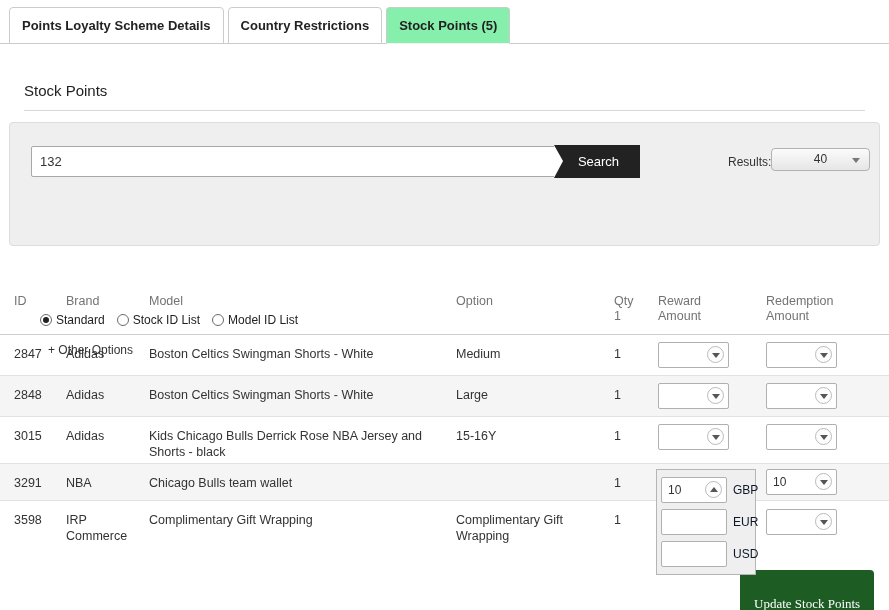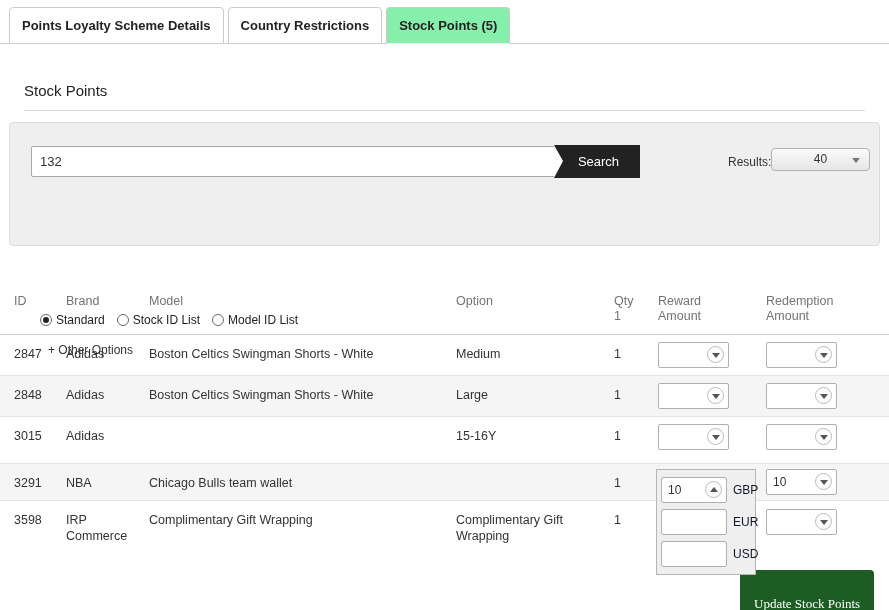--- a/index.html
+++ b/index.html
@@ -315,20 +315,21 @@
         <div class="amt-wrap">
           <input class="amt" type="text" value="" style="">
           <span class="spinner"></span>
         </div>
       </div>
     </div>
 
     <div class="trow" style="height:47px">
       <div class="cell c-id">3015</div>
       <div class="cell c-brand">Adidas</div>
+      <div class="cell c-model">Kids Chicago Bulls Derrick Rose NBA Jersey and Shorts - black</div>
       <div class="cell c-opt">15-16Y</div>
       <div class="cell c-qty">1</div>
       <div class="cell c-rew" style="padding-top:7px">
         <div class="amt-wrap">
           <input class="amt" type="text" value="" style="">
           <span class="spinner"></span>
         </div>
       </div>
       <div class="cell c-red" style="padding-top:7px">
         <div class="amt-wrap">

